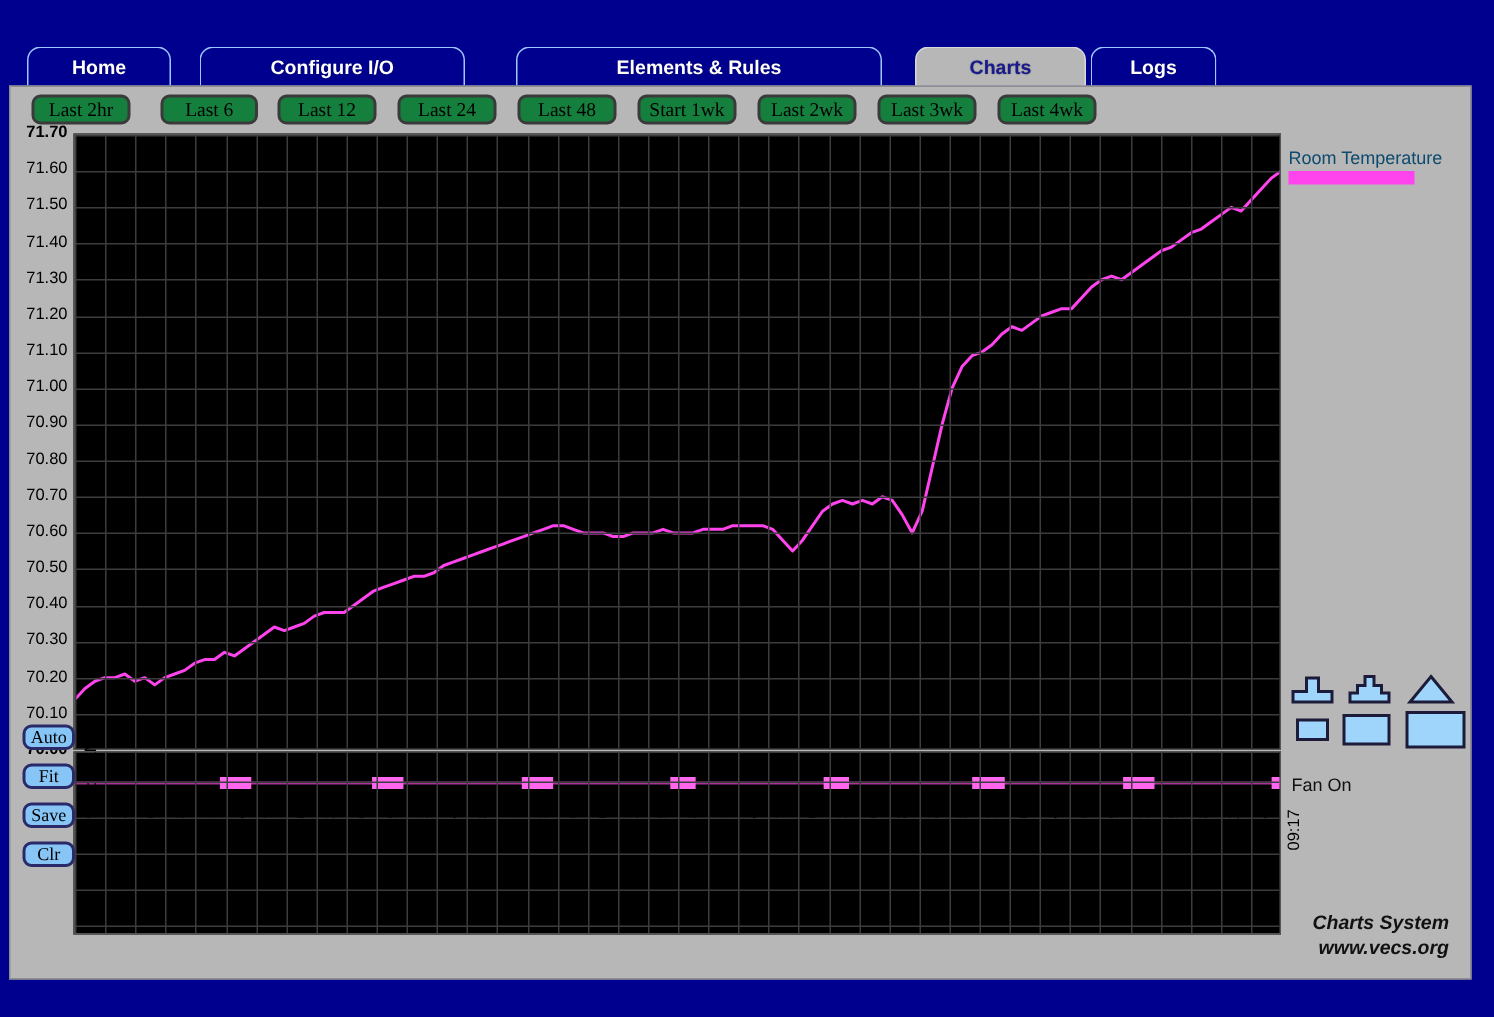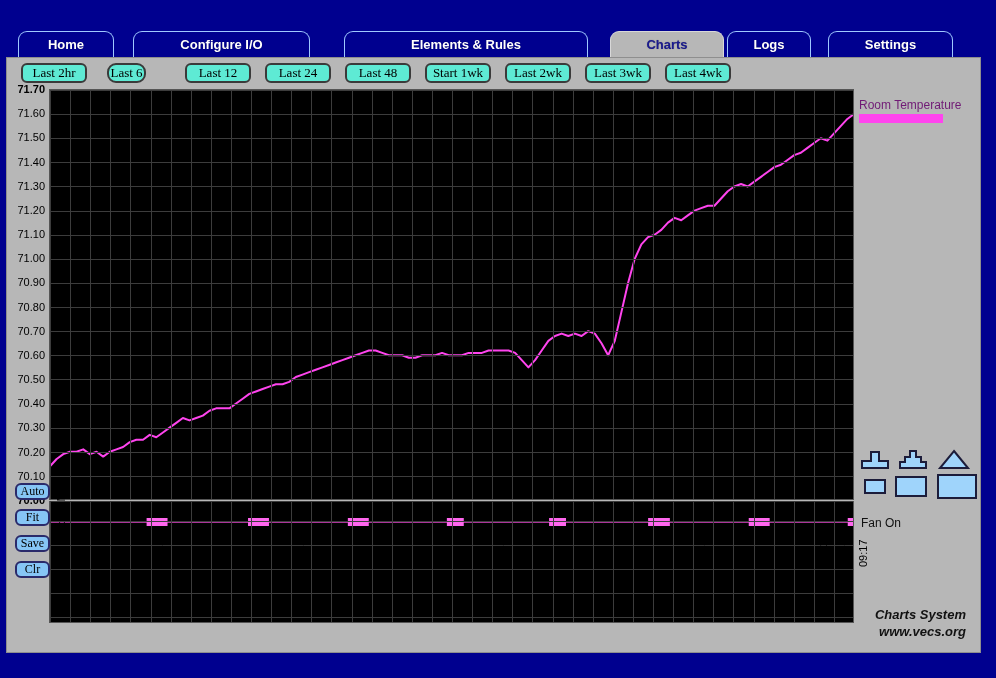--- a/index.html
+++ b/index.html
@@ -71,21 +71,21 @@
     position: absolute; left: 6px; top: 57px;
     width: 975px; height: 596px;
     background: #b7b7b7;
     border: 1px solid #8e8e8e;
   }
 
   
   .rangebtn {
     position: absolute;
     height: 20px;
-    background: #5eead4;
+    background: #15803d;
     border: 2px solid #3a3a3a;
     border-radius: 6px;
     color: #000000;
     font-family: "Liberation Serif", serif;
     font-size: 13px;
     display: flex; align-items: center; justify-content: center;
     cursor: pointer;
     padding: 0 2px;
     white-space: nowrap;
   }
@@ -171,21 +171,21 @@
   }
 
   
   #legend {
     position: absolute;
     left: 852px; top: 40px;
     width: 120px;
   }
   #legend-label {
     font-size: 12px;
-    color: #701a75;
+    color: #0c4a6e;
     line-height: 14px;
   }
   #legend-swatch {
     margin-top: 2px;
     width: 84px; height: 9px;
   }
 
   
   #fanlabel {
     position: absolute;
@@ -233,30 +233,27 @@
       </div>
       <div class="tab" style="left: 344px; width: 244px;">
         <span>Elements &amp; Rules</span>
       </div>
       <div class="tab active" style="left: 610px; width: 114px;">
         <span>Charts</span>
       </div>
       <div class="tab" style="left: 727px; width: 84px;">
         <span>Logs</span>
       </div>
-      <div class="tab" style="left: 828px; width: 125px;">
-        <span>Settings</span>
-      </div>
     </div>
 
   <div id="panel">
 
     <div id="rangebtns">
         <div class="rangebtn" style="left: 14px; top: 5px; width: 66px;">Last 2hr</div>
-        <div class="rangebtn" style="left: 100px; top: 5px; width: 39px; border-radius: 9px;">Last 6</div>
+        <div class="rangebtn" style="left: 100px; top: 5px; width: 65px;">Last 6</div>
         <div class="rangebtn" style="left: 178px; top: 5px; width: 66px;">Last 12</div>
         <div class="rangebtn" style="left: 258px; top: 5px; width: 66px;">Last 24</div>
         <div class="rangebtn" style="left: 338px; top: 5px; width: 66px;">Last 48</div>
         <div class="rangebtn" style="left: 418px; top: 5px; width: 66px;">Start 1wk</div>
         <div class="rangebtn" style="left: 498px; top: 5px; width: 66px;">Last 2wk</div>
         <div class="rangebtn" style="left: 578px; top: 5px; width: 66px;">Last 3wk</div>
         <div class="rangebtn" style="left: 658px; top: 5px; width: 66px;">Last 4wk</div>
       </div>
 
 

